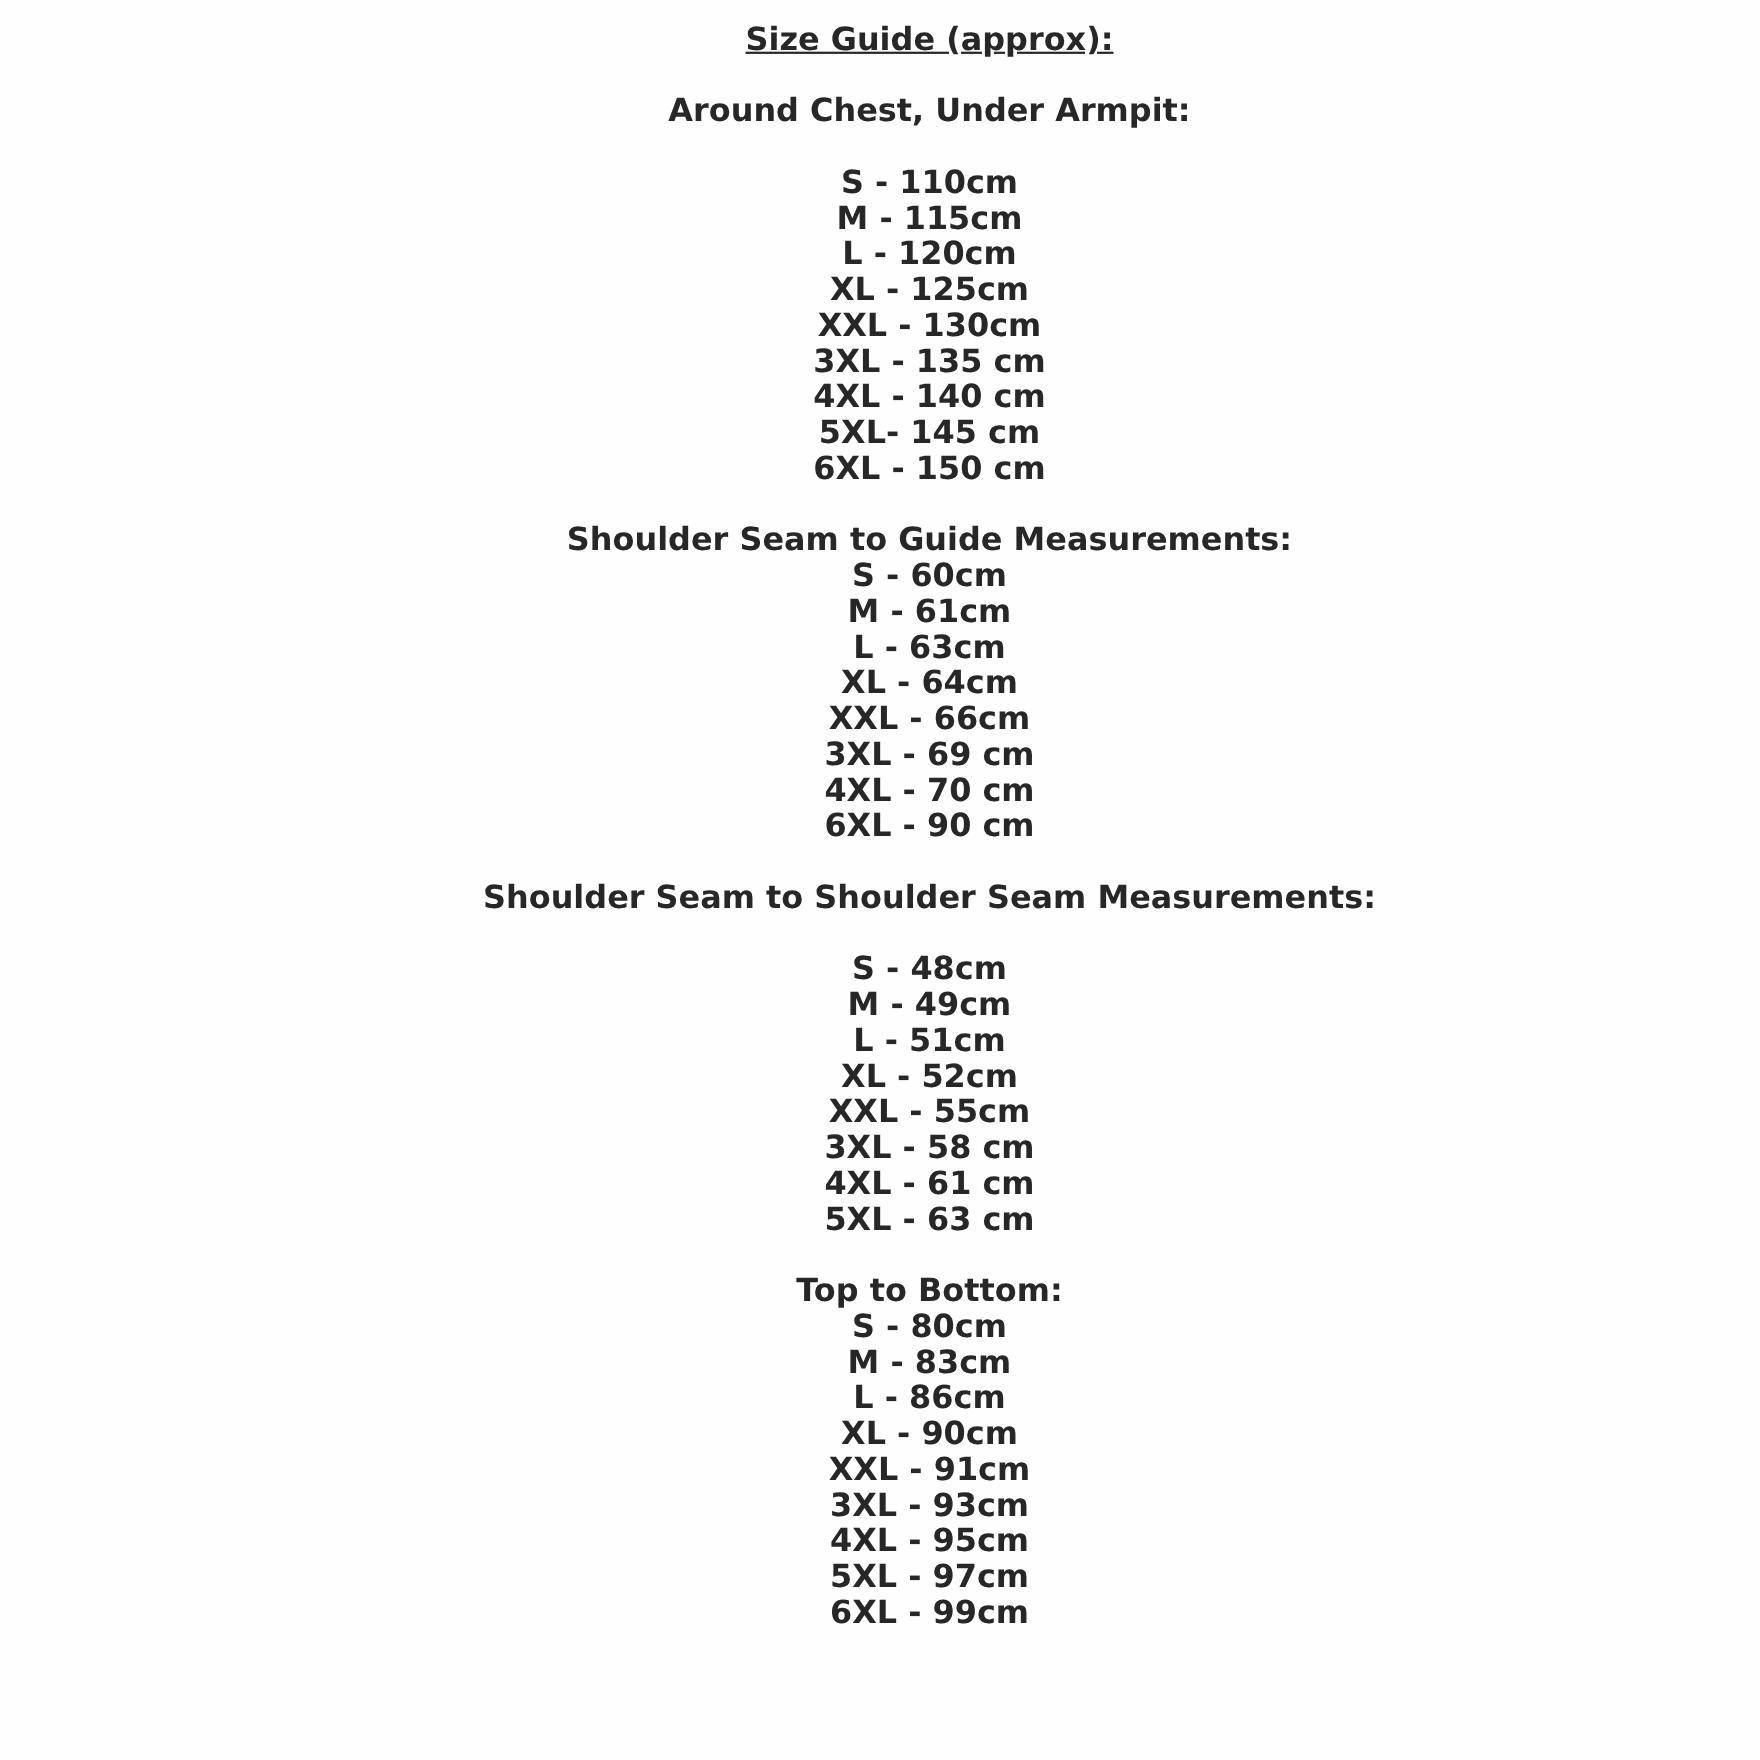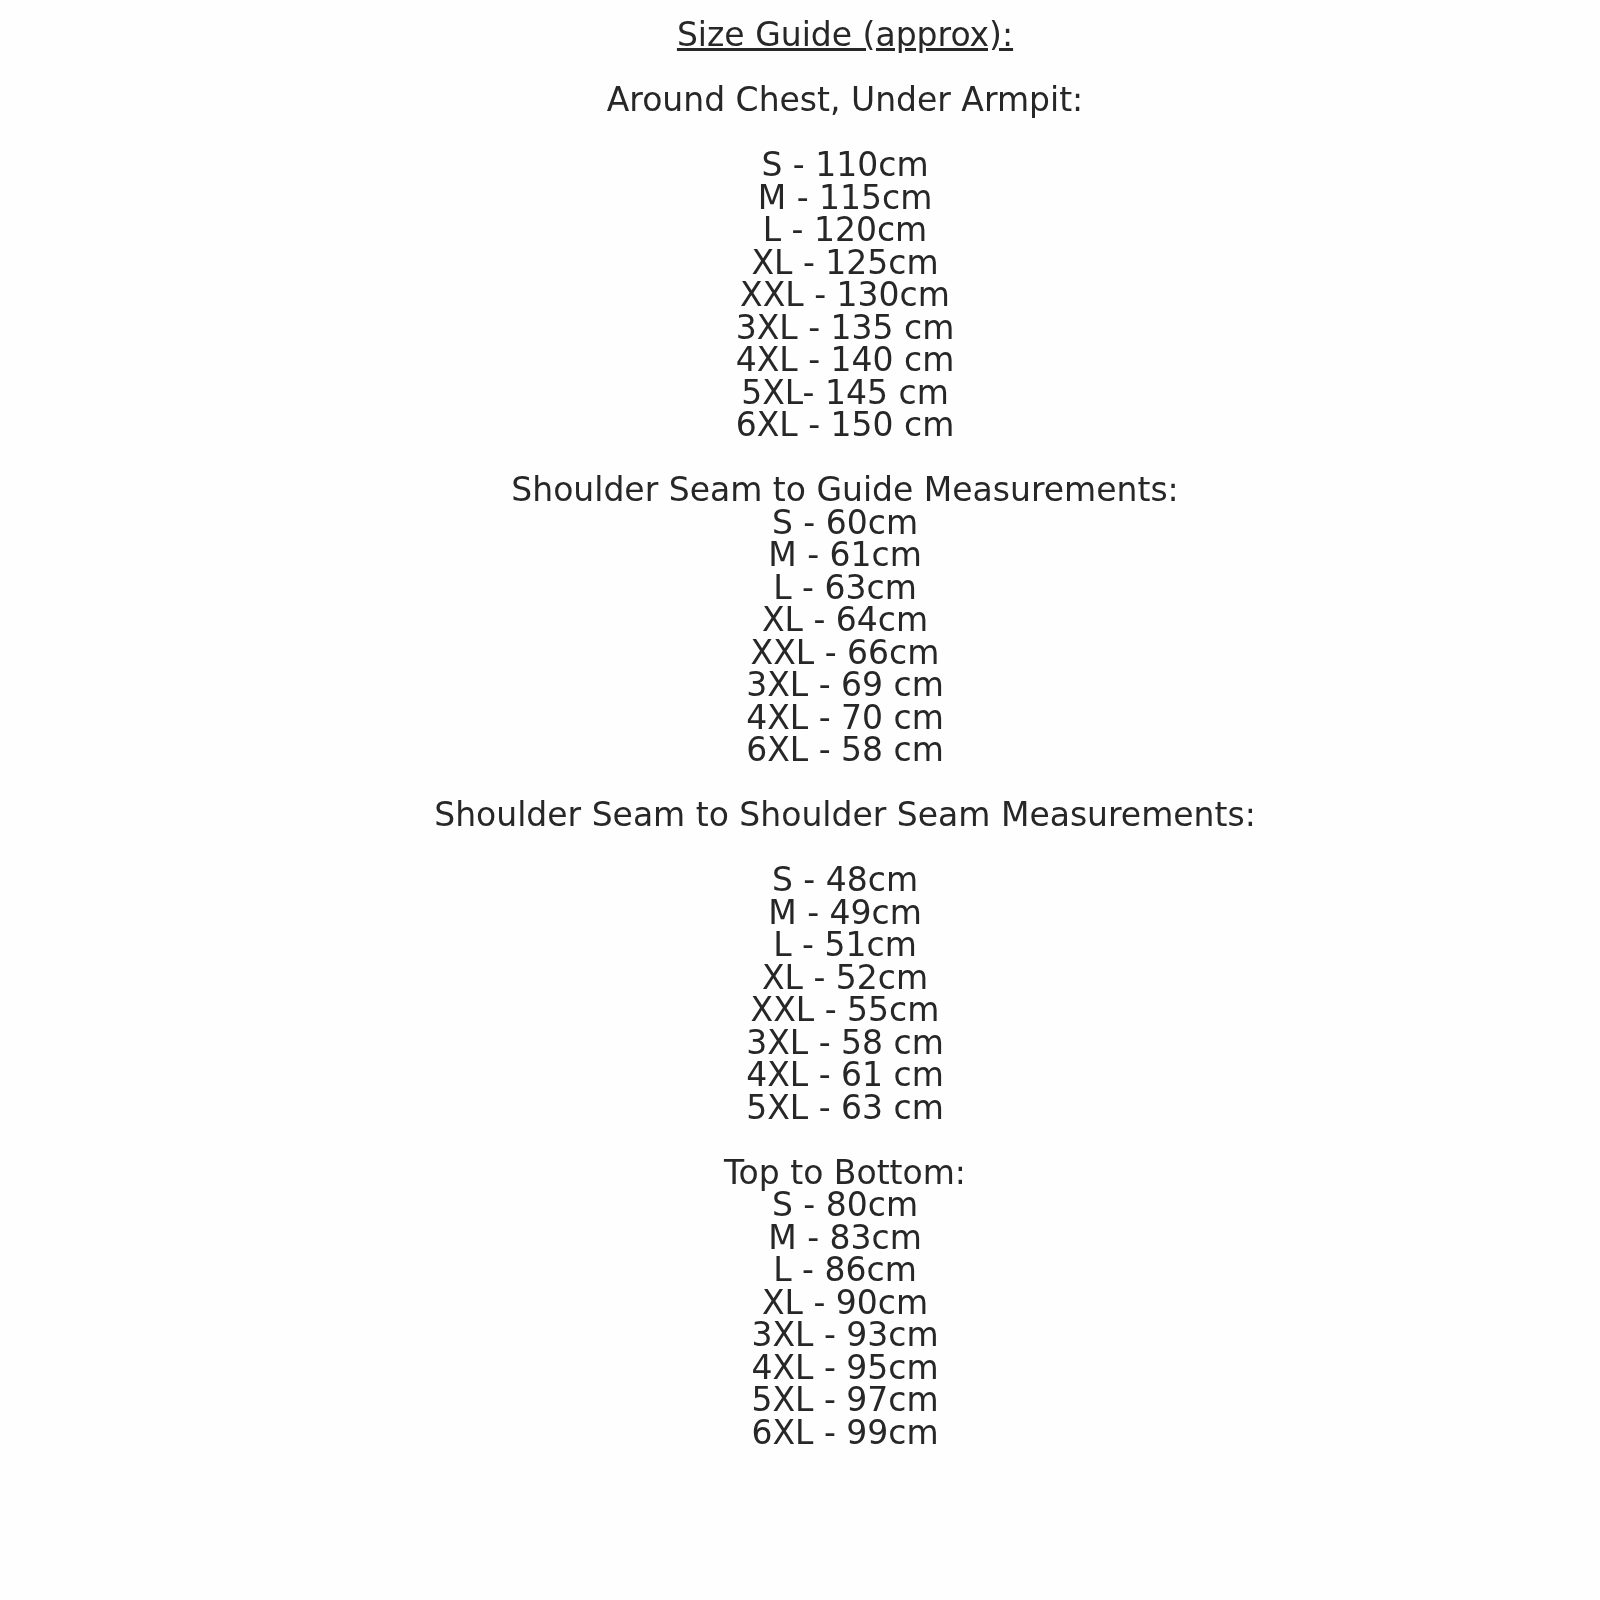--- a/index.html
+++ b/index.html
@@ -17,24 +17,25 @@
   .page {
     box-sizing: border-box;
     width: 1600px;
     height: 1600px;
     background: #fefefe;
     padding-top: 19px;
     padding-left: 90px; 
     text-align: center;
   }
   .line {
-    font-size: 33px;
+    font-size: 29px;
     line-height: 32.5px;
     height: 32.5px;
     white-space: pre;
+    font-weight: bold;
   }
   .doc-title {
     text-decoration: underline;
     margin-bottom: 32.5px; 
   }
   .section {
     margin-bottom: 32.5px; 
   }
   .section:last-child {
     margin-bottom: 12px;
@@ -65,40 +66,41 @@
 
   <div class="section">
     <div class="line heading">Shoulder Seam to Guide Measurements:</div>
     <div class="line">S - 60cm</div>
     <div class="line">M - 61cm</div>
     <div class="line">L - 63cm</div>
     <div class="line">XL - 64cm</div>
     <div class="line">XXL - 66cm</div>
     <div class="line">3XL - 69 cm</div>
     <div class="line">4XL - 70 cm</div>
-    <div class="line">6XL - 58 cm</div>
+    <div class="line">6XL - 90 cm</div>
   </div>
 
   <div class="section">
     <div class="line heading gap-after">Shoulder Seam to Shoulder Seam Measurements:</div>
     <div class="line">S - 48cm</div>
     <div class="line">M - 49cm</div>
     <div class="line">L - 51cm</div>
     <div class="line">XL - 52cm</div>
     <div class="line">XXL - 55cm</div>
     <div class="line">3XL - 58 cm</div>
     <div class="line">4XL - 61 cm</div>
     <div class="line">5XL - 63 cm</div>
   </div>
 
   <div class="section">
     <div class="line heading">Top to Bottom:</div>
     <div class="line">S - 80cm</div>
     <div class="line">M - 83cm</div>
     <div class="line">L - 86cm</div>
     <div class="line">XL - 90cm</div>
+    <div class="line">XXL - 91cm</div>
     <div class="line">3XL - 93cm</div>
     <div class="line">4XL - 95cm</div>
     <div class="line">5XL - 97cm</div>
     <div class="line">6XL - 99cm</div>
   </div>
 
 </div>
 
 </body></html>

